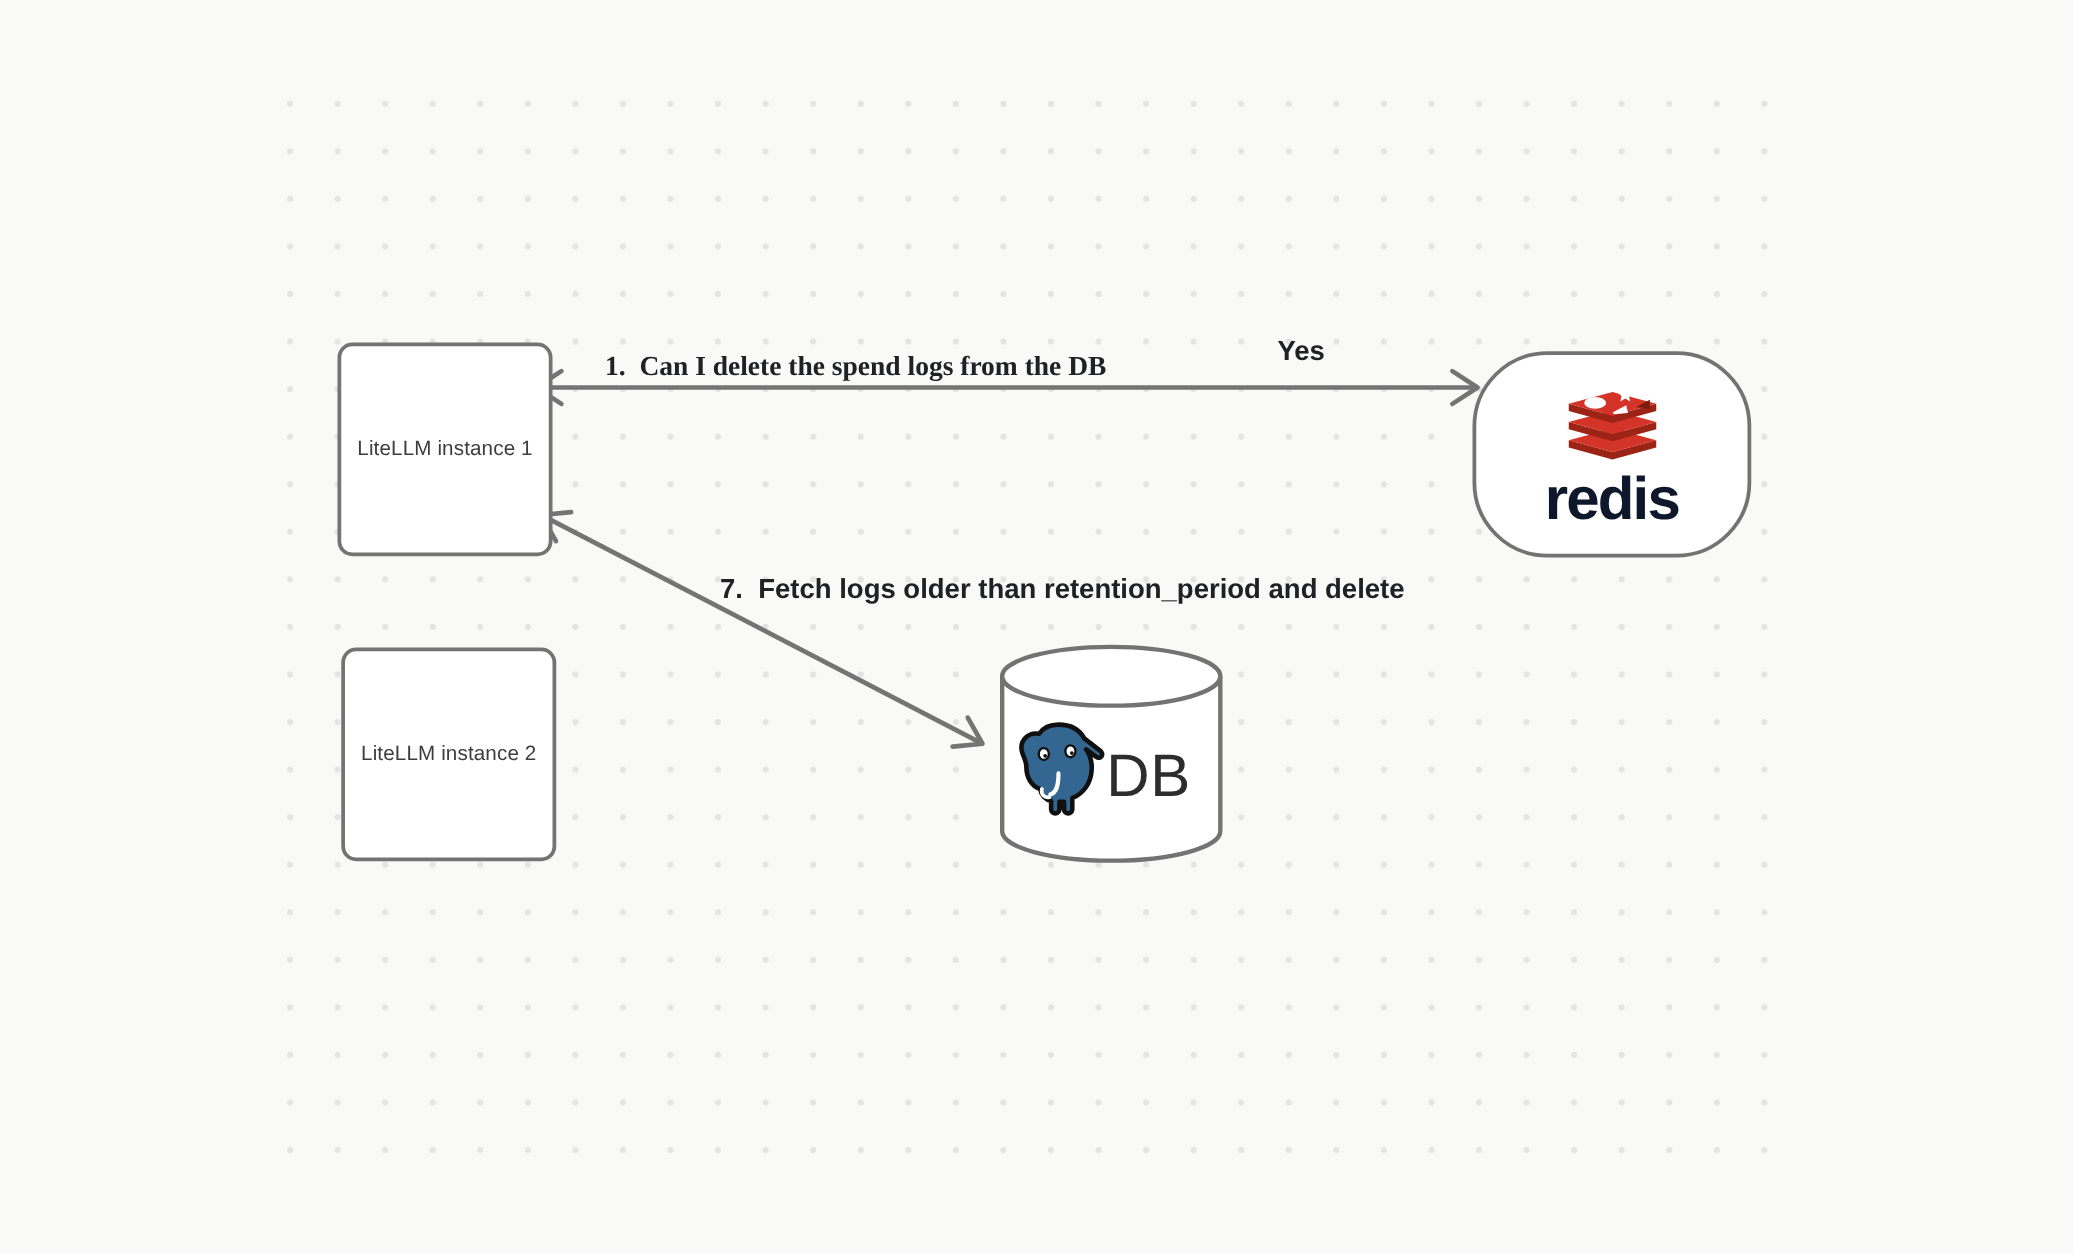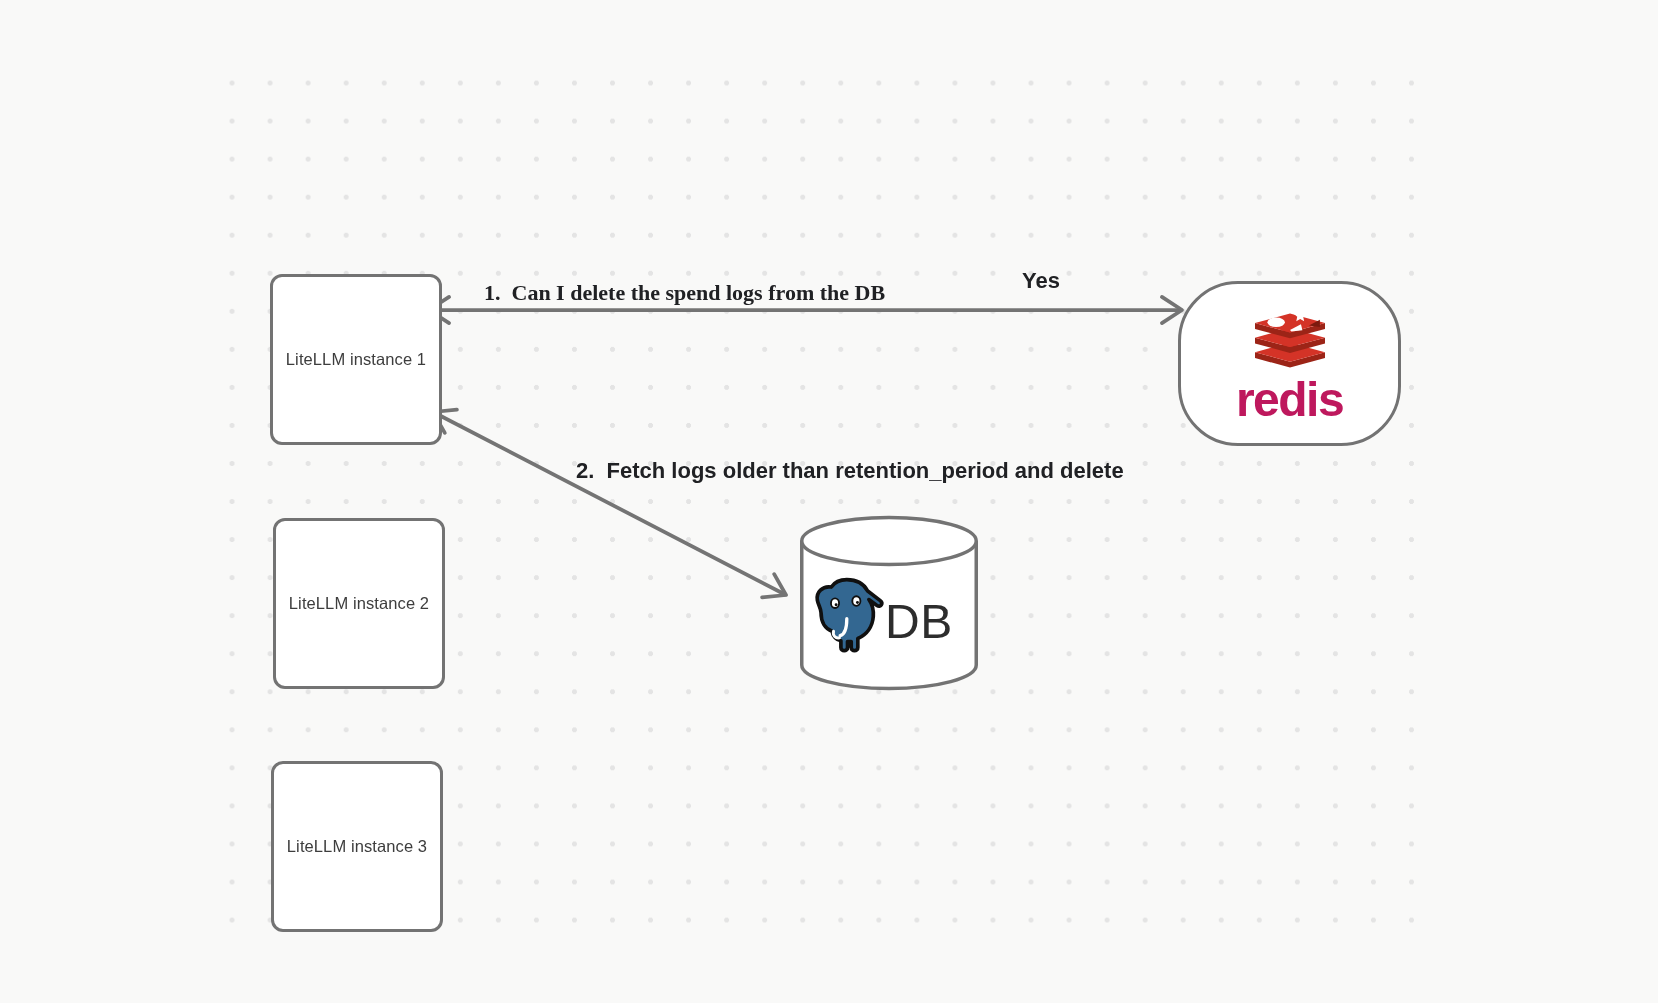--- a/index.html
+++ b/index.html
@@ -39,21 +39,21 @@
   #label-yes{left:1022px;top:266px;text-align:center;}
   #label-arrow2{left:576px;top:456px;}
   .redis-node{
     position:absolute;left:1178px;top:281px;width:223px;height:165px;
     background:#ffffff;border:3.5px solid #737373;border-radius:60px;
     box-sizing:border-box;
     display:flex;flex-direction:column;align-items:center;
   }
   .redis-icon{margin-top:23px;width:88px;height:70px;}
   .redis-wordmark{
-    font-size:48px;line-height:42px;font-weight:700;color:#be185d;letter-spacing:-1.5px;
+    font-size:48px;line-height:42px;font-weight:700;color:#0f172a;letter-spacing:-1.5px;
     margin-top:2px;
   }
   .db-node{position:absolute;left:798px;top:514px;width:182px;height:180px;}
   .db-cyl{position:absolute;left:0;top:0;}
   .pg-icon{position:absolute;left:14px;top:62px;width:74px;height:78px;}
   .db-label{
     position:absolute;left:87px;top:86px;font-size:48px;line-height:44px;
     font-weight:400;color:#2d2d2d;letter-spacing:0.5px;
   }
 </style>
@@ -71,30 +71,27 @@
     </g>
     <g>
       <line x1="434" y1="412.5" x2="785" y2="594.5"></line>
       <polyline points="444.8,432.9 433,412 456.9,409.7"></polyline>
       <polyline points="774.2,574.1 786,595 762.1,597.3"></polyline>
     </g>
   </svg>
 
   <div class="flow-label" id="label-arrow1">1.  Can I delete the spend logs from the DB</div>
   <div class="flow-label" id="label-yes">Yes</div>
-  <div class="flow-label" id="label-arrow2">2.  Fetch logs older than retention_period and delete</div>
+  <div class="flow-label" id="label-arrow2">7.  Fetch logs older than retention_period and delete</div>
 
   <div class="inst-box" id="inst1">
     <span class="inst-label">LiteLLM instance 1</span>
   </div>
   <div class="inst-box" id="inst2">
     <span class="inst-label">LiteLLM instance 2</span>
-  </div>
-  <div class="inst-box" id="inst3">
-    <span class="inst-label">LiteLLM instance 3</span>
   </div>
 
   <div class="redis-node">
     <svg class="redis-icon" viewBox="0 0 120 96">
 
       <polygon points="12,62 12,70 60,83 108,70 108,62 60,75" fill="#9c2417"></polygon>
       <polygon points="12,62 60,49 108,62 60,75" fill="#d43327"></polygon>
 
       <polygon points="12,42 12,50 60,63 108,50 108,42 60,55" fill="#9c2417"></polygon>
       <polygon points="12,42 60,29 108,42 60,55" fill="#d43327"></polygon>

